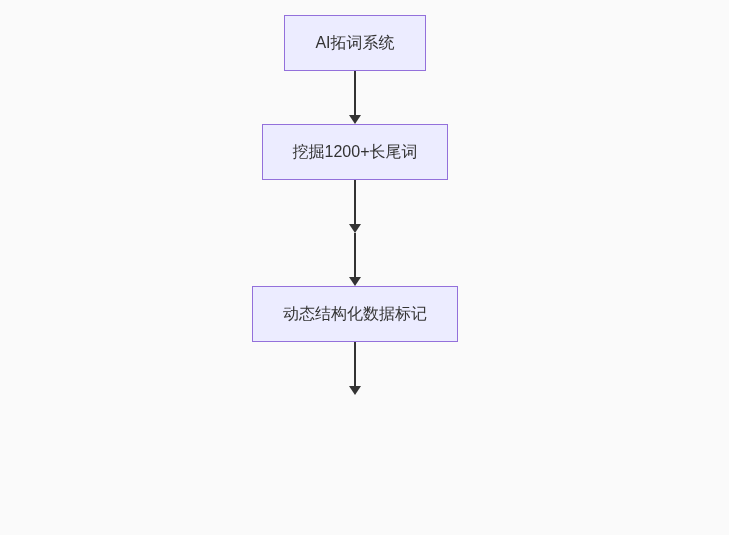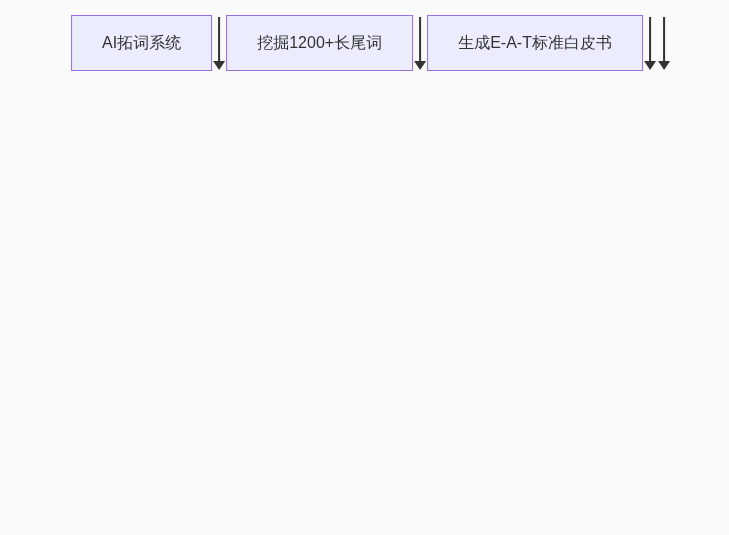--- a/index.html
+++ b/index.html
@@ -15,24 +15,25 @@
     font-family: "Liberation Sans", "DejaVu Sans", sans-serif;
     overflow: hidden;
   }
   .canvas {
     position: relative;
     width: 729px; height: 535px;
     background: var(--canvas-bg);
   }
   .flow-column {
     position: absolute;
-    left: 371px;
+    left: 355px;
     top: 15px;
     transform: translateX(-50%);
     display: flex;
+    flex-direction: column;
     align-items: center;
     justify-content: flex-end;
   }
   .flow-node {
     height: 56px;
     display: flex;
     align-items: center;
     justify-content: center;
     padding: 0 30px;
     background: var(--node-fill);
@@ -80,27 +81,27 @@
       <div class="edge-head"></div>
     </div>
 
     <div class="flow-node">挖掘1200+长尾词</div>
 
     <div class="flow-edge">
       <div class="edge-line"></div>
       <div class="edge-head"></div>
     </div>
 
-    <div class="flow-node">生成E-A-T标准白皮书</div>
 
     <div class="flow-edge">
       <div class="edge-line"></div>
       <div class="edge-head"></div>
     </div>
 
+    <div class="flow-node">动态结构化数据标记</div>
 
     <div class="flow-edge">
       <div class="edge-line"></div>
       <div class="edge-head"></div>
     </div>
 
 
   </div>
 </div>
 

